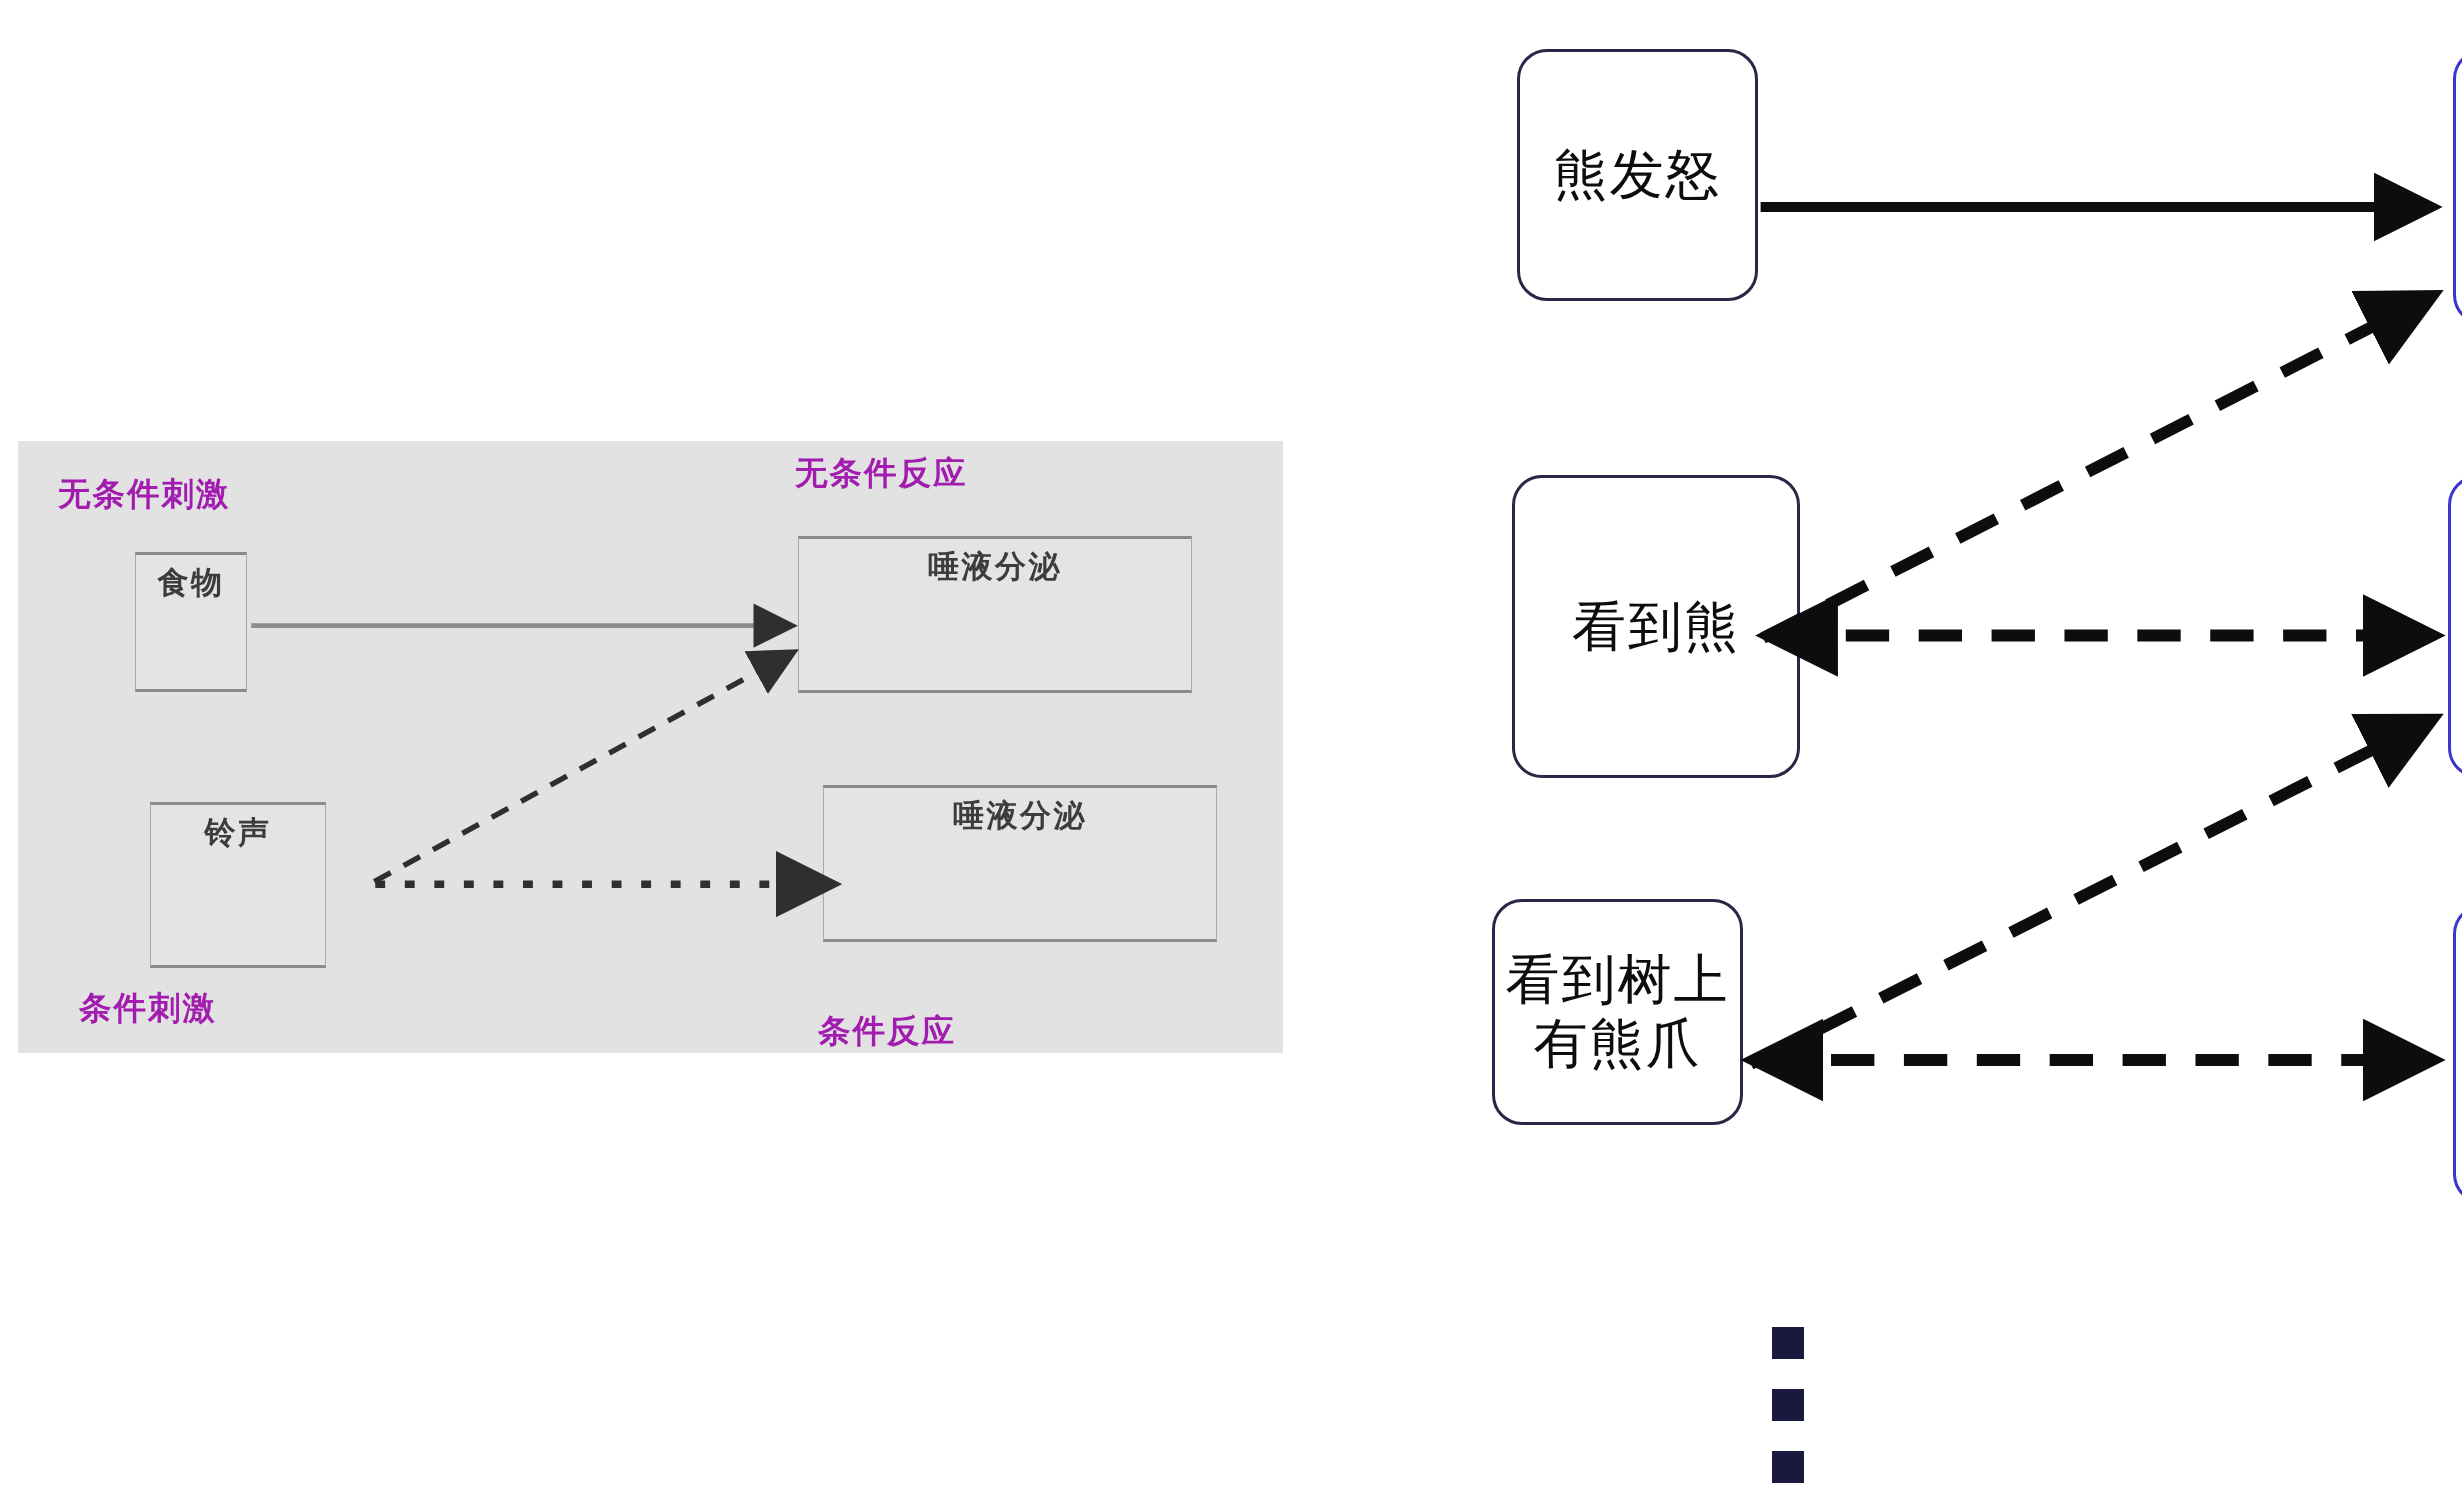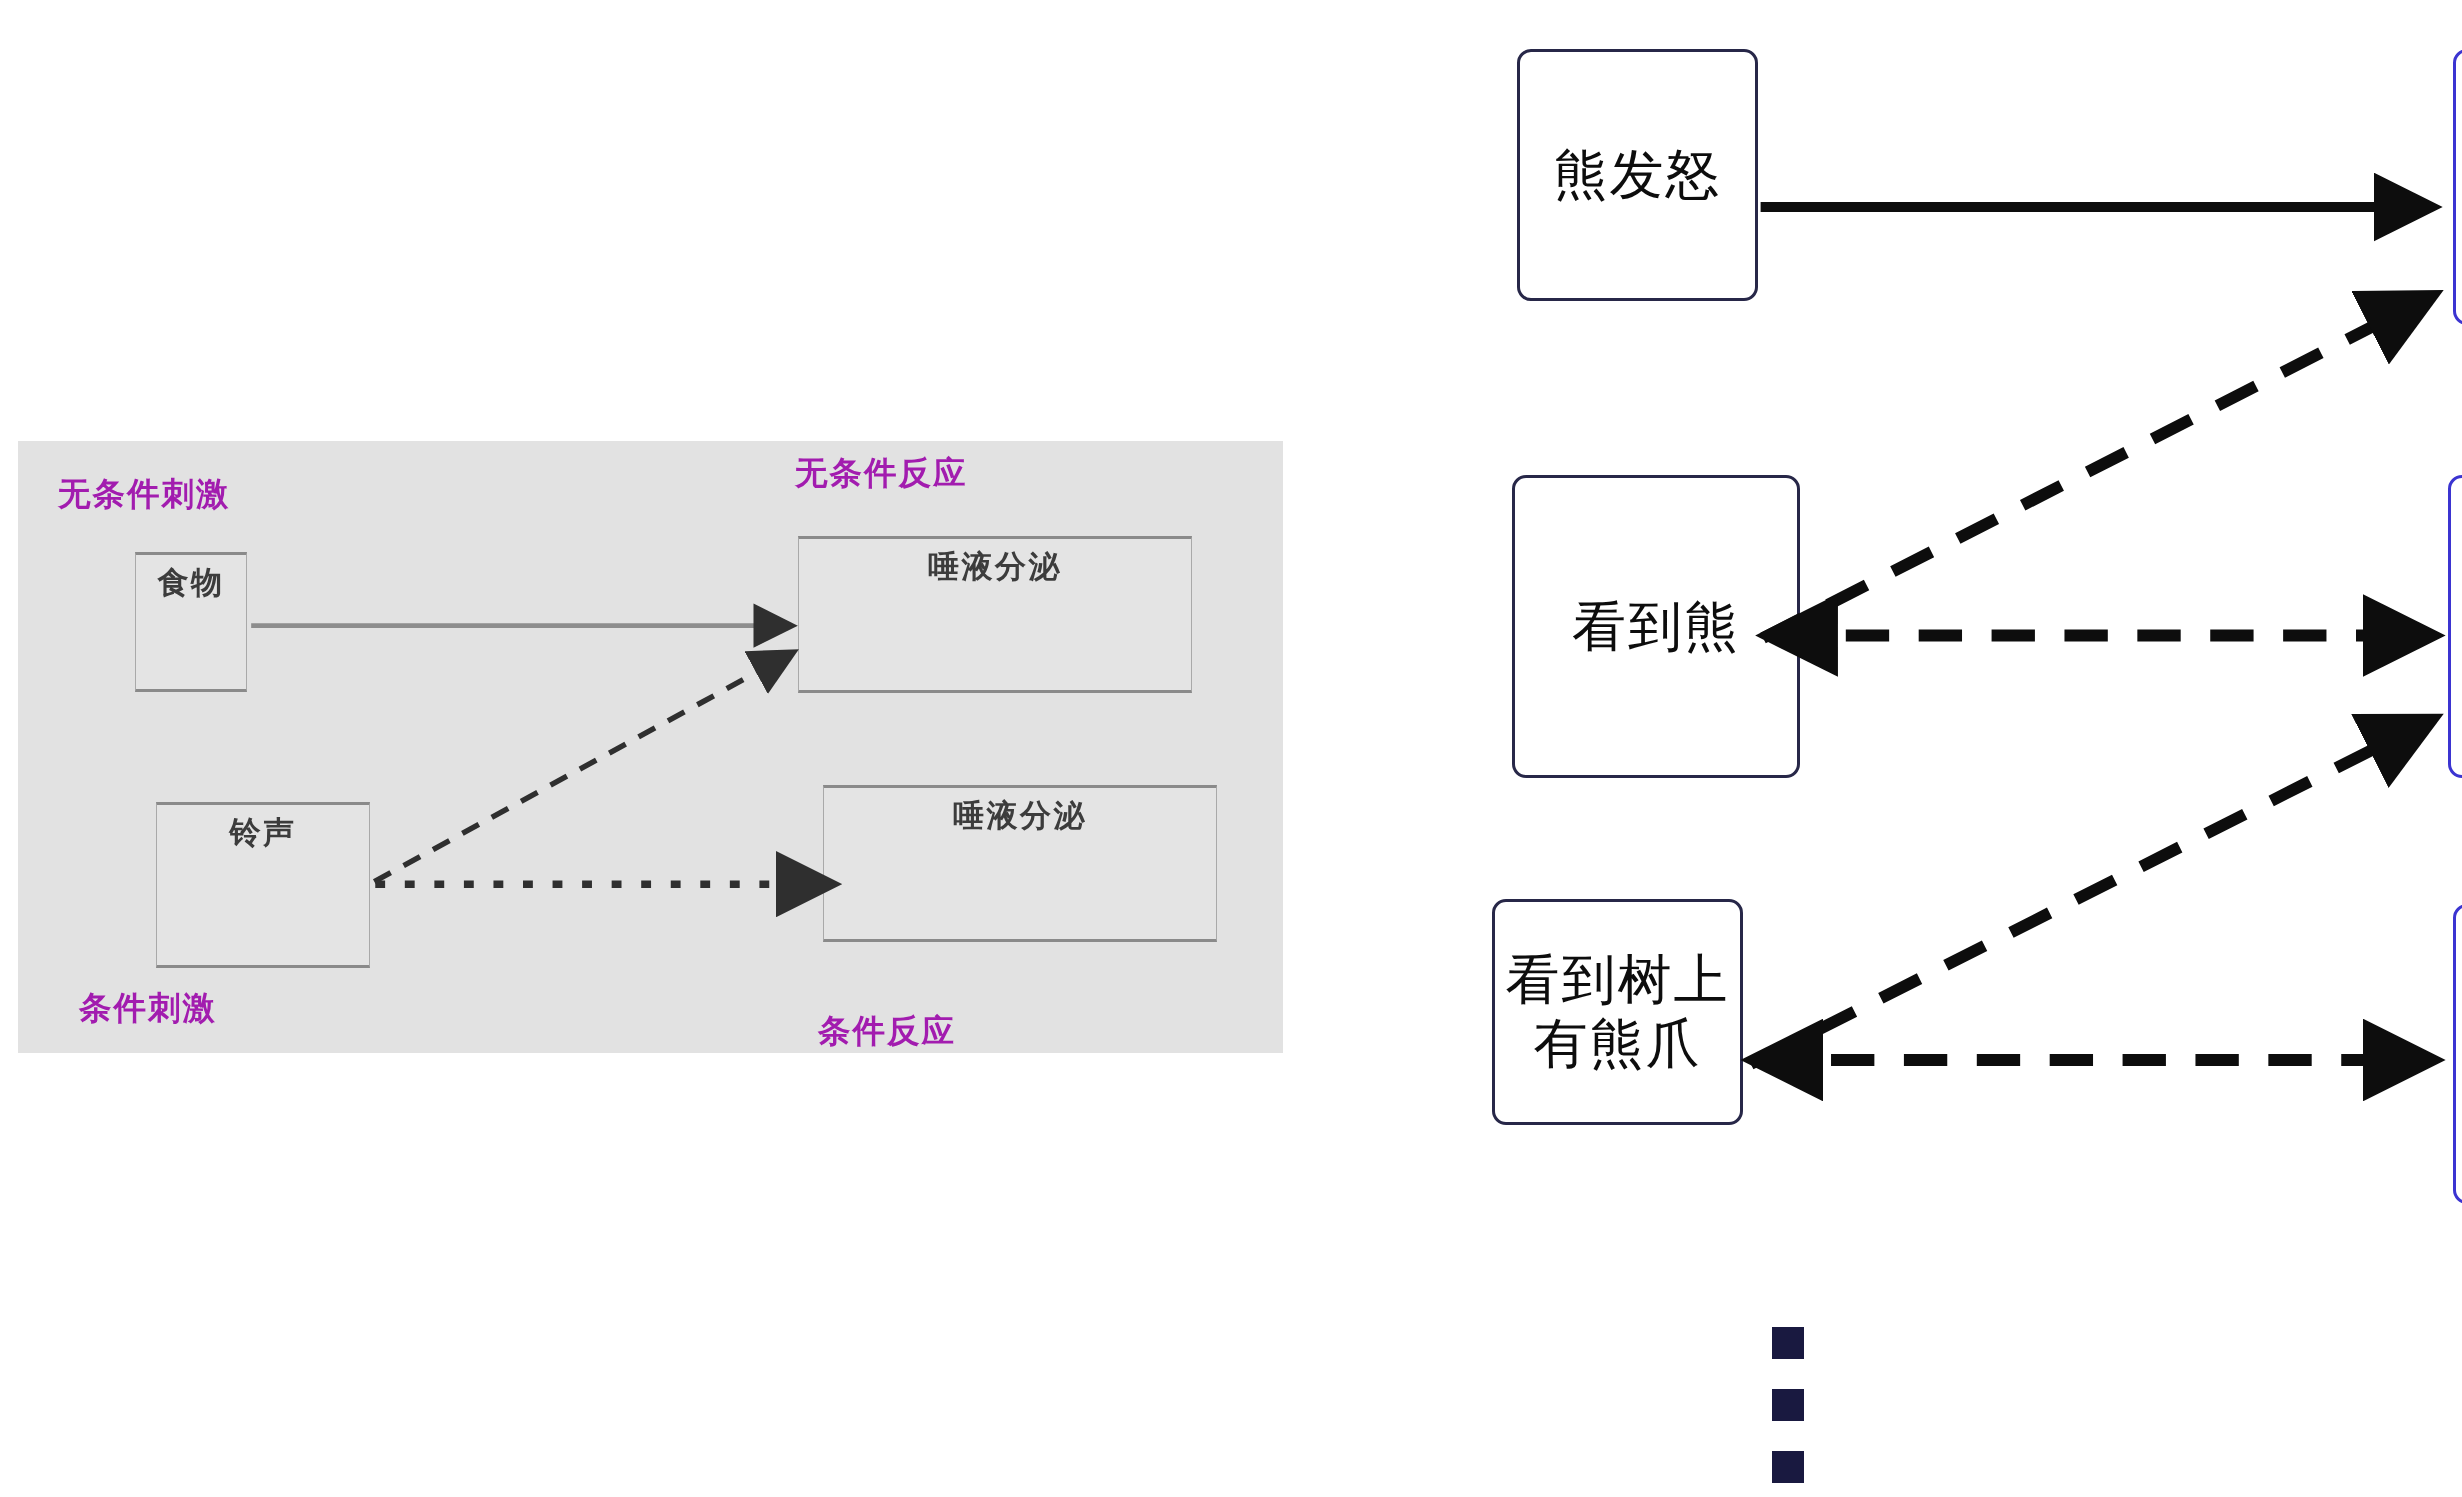--- a/index.html
+++ b/index.html
@@ -30,30 +30,30 @@
     border-bottom:3.4px solid #8a8a8a;
     box-sizing:border-box;
   }
   .cc-box span{
     position:absolute;left:0;right:0;top:6.9px;text-align:center;
     color:#3c3c3c;font-weight:700;font-size:31px;letter-spacing:2.5px;
     font-family:"DejaVu Sans","Liberation Sans",sans-serif;
     white-space:nowrap;
   }
   #cc-box-food  {left:135px; top:552px;width:112px;height:140px;}
-  #cc-box-bell  {left:156px; top:802px;width:214px;height:166px;}
+  #cc-box-bell  {left:150px; top:802px;width:176px;height:166px;}
   #cc-box-sal1  {left:798px;top:536px;width:394px;height:157px;}
   #cc-box-sal2  {left:823px;top:785px;width:394px;height:157px;}
 
   #cc-svg{position:absolute;left:0;top:0;width:3306px;height:1498px;pointer-events:none;}
 
   
   .node{
     position:absolute;background:#ffffff;box-sizing:border-box;
-    border-radius:14px;display:flex;align-items:center;justify-content:center;
+    border-radius:30px;display:flex;align-items:center;justify-content:center;
     text-align:center;line-height:1.18;
   }
   .node.dark { border:3.4px solid #272748; }
   .node.blue { border:3.4px solid #3b34d1; }
 
   .node .cn{
     font-family:"DejaVu Sans","Liberation Sans",sans-serif;
     font-size:54px;color:#0d0d0d;letter-spacing:2px;
   }
 

